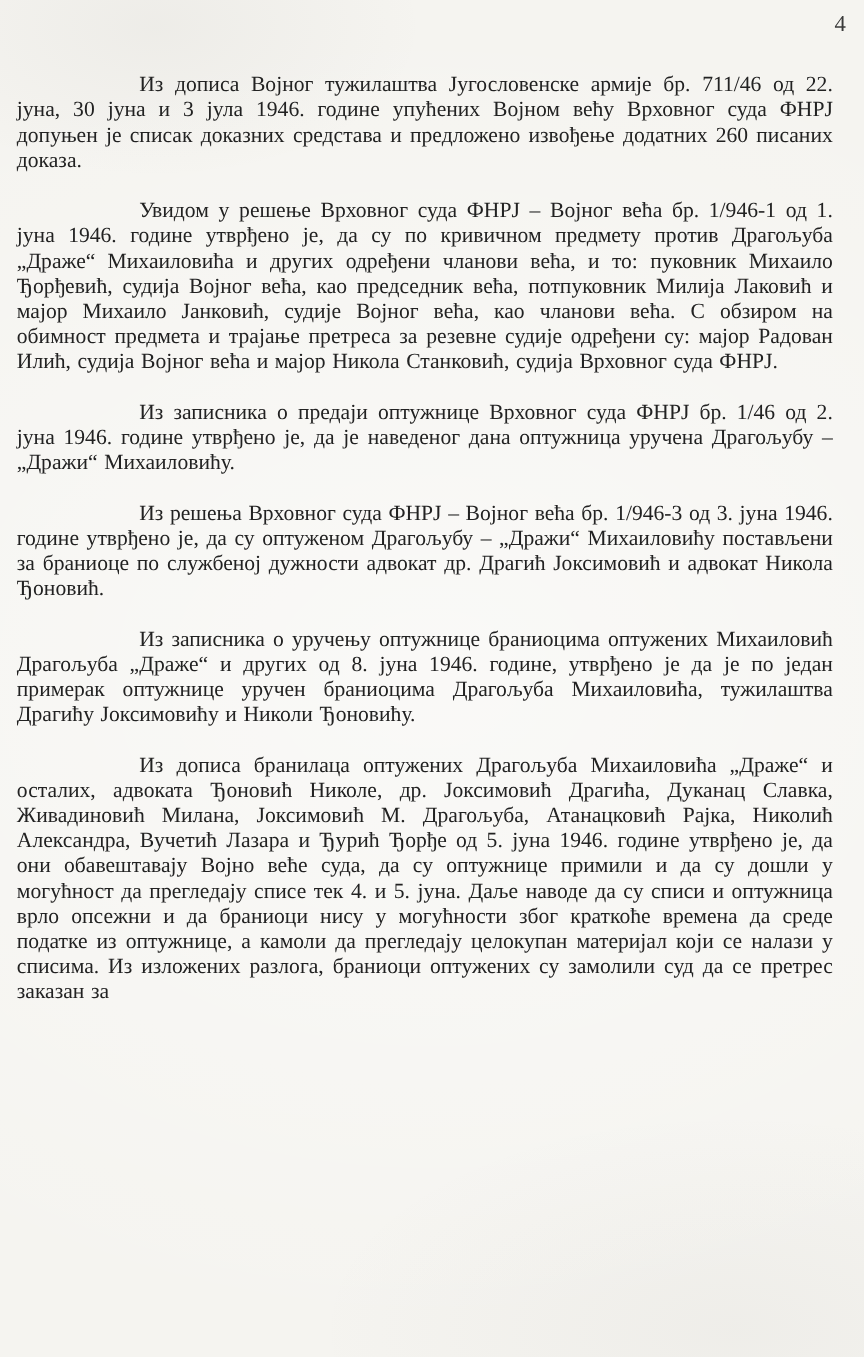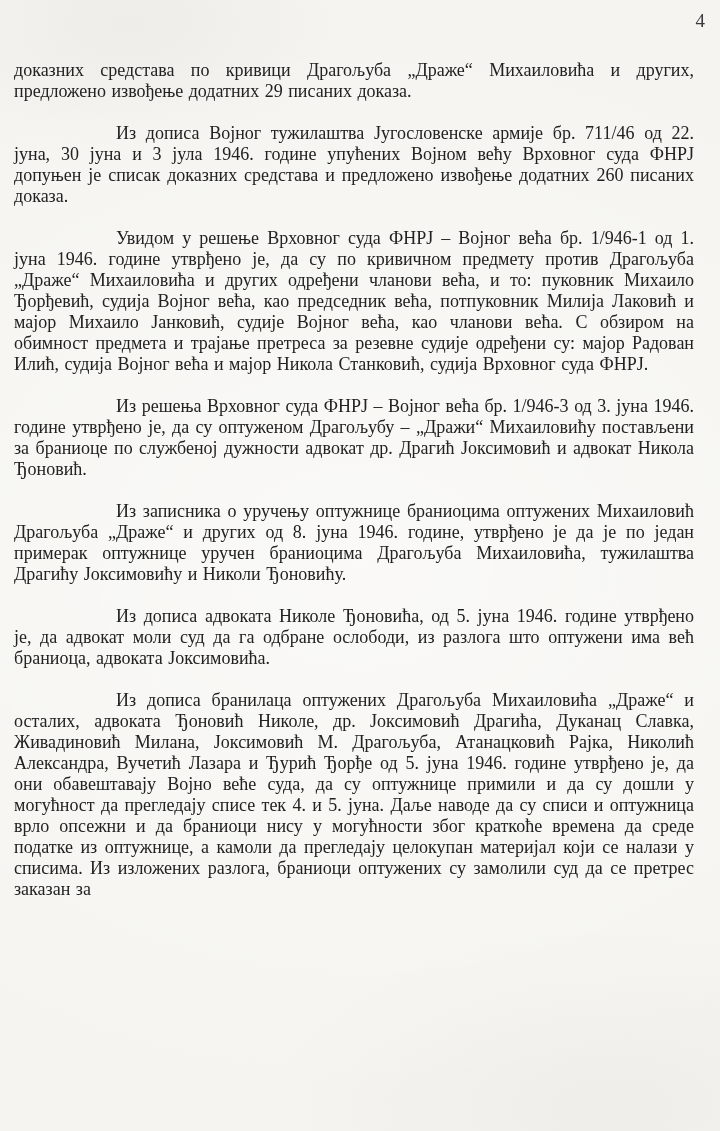--- a/index.html
+++ b/index.html
@@ -53,31 +53,30 @@
 </style>
 </head>
 <body>
 
 <div class="page">
 
   <div class="page-number">4</div>
 
   <div class="content">
 
-    <p class="para continuation"><span>доказних средстава по кривици Драгољуба „Драже“ Михаиловића и других, предложено извођење додатних 29 писаних доказа.</span></p>
 
     <p class="para"><b class="lead">Из дописа Војног тужилаштва Југословенске армије бр. 711/46 од 22. јуна, 30 јуна и 3 јула 1946. године</b><span> упућених Војном већу Врховног суда ФНРЈ допуњен је списак доказних средстава и предложено извођење додатних 260 писаних доказа.</span></p>
 
 
     <p class="para"><b class="lead">Увидом у решење Врховног суда ФНРЈ – Војног већа бр. 1/946-1 од 1. јуна 1946. године</b><span> утврђено је, да су по кривичном предмету против Драгољуба „Драже“ Михаиловића и других одређени чланови већа, и то: пуковник Михаило Ђорђевић, судија Војног већа, као председник већа, потпуковник Милија Лаковић и мајор Михаило Јанковић, судије Војног већа, као чланови већа. С обзиром на обимност предмета и трајање претреса за резевне судије одређени су: мајор Радован Илић, судија Војног већа и мајор Никола Станковић, судија Врховног суда ФНРЈ.</span></p>
 
 
+    <p class="para"><b class="lead">Из записника о предаји оптужнице Врховног суда ФНРЈ бр. 1/46 од 2. јуна 1946. године</b><span> утврђено је, да је наведеног дана оптужница уручена Драгољубу – „Дражи“ Михаиловићу.</span></p>
 
     <p class="para"><b class="lead">Из решења Врховног суда ФНРЈ – Војног већа бр. 1/946-3 од 3. јуна 1946. године</b><span> утврђено је, да су оптуженом Драгољубу – „Дражи“ Михаиловићу постављени за браниоце по службеној дужности адвокат др. Драгић Јоксимовић и адвокат Никола Ђоновић.</span></p>
 
     <p class="para"><b class="lead">Из записника о уручењу оптужнице браниоцима оптужених Михаиловић Драгољуба „Драже“ и других од 8. јуна 1946. године,</b><span> утврђено је да је по један примерак оптужнице уручен браниоцима Драгољуба Михаиловића, тужилаштва Драгићу Јоксимовићу и Николи Ђоновићу.</span></p>
 
-    <p class="para"><b class="lead">Из дописа адвоката Николе Ђоновића, од 5. јуна 1946. године</b><span> утврђено је, да адвокат моли суд да га одбране ослободи, из разлога што оптужени има већ браниоца, адвоката Јоксимовића.</span></p>
 
     <p class="para"><b class="lead">Из дописа бранилаца оптужених Драгољуба Михаиловића „Драже“ и осталих, адвоката Ђоновић Николе, др. Јоксимовић Драгића, Дуканац Славка, Живадиновић Милана, Јоксимовић М. Драгољуба, Атанацковић Рајка, Николић Александра, Вучетић Лазара и Ђурић Ђорђе од 5. јуна 1946. године</b><span> утврђено је, да они обавештавају Војно веће суда, да су оптужнице примили и да су дошли у могућност да прегледају списе тек 4. и 5. јуна. Даље наводе да су списи и оптужница врло опсежни и да браниоци нису у могућности због краткоће времена да среде податке из оптужнице, а камоли да прегледају целокупан материјал који се налази у списима. Из изложених разлога, браниоци оптужених су замолили суд да се претрес заказан за</span></p>
 
   </div>
 </div>
 
 </body></html>

